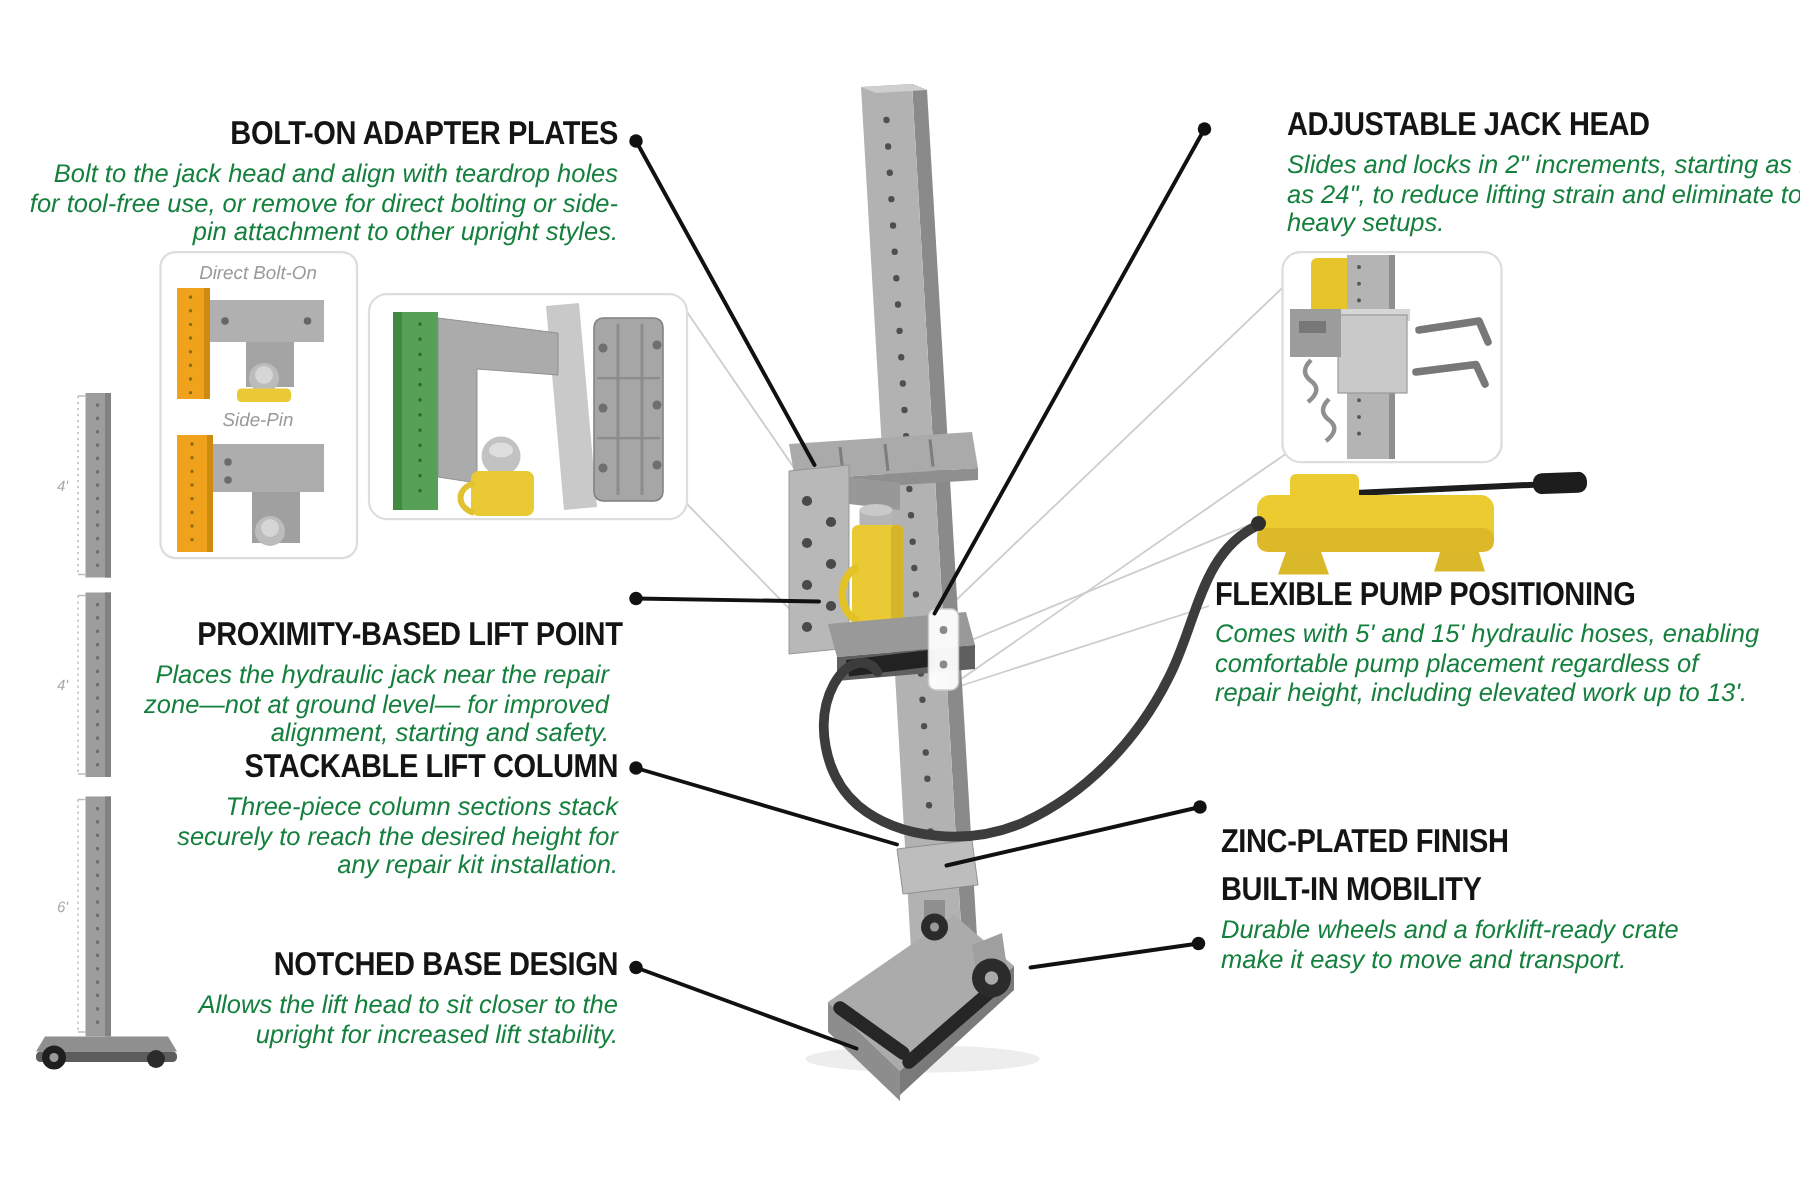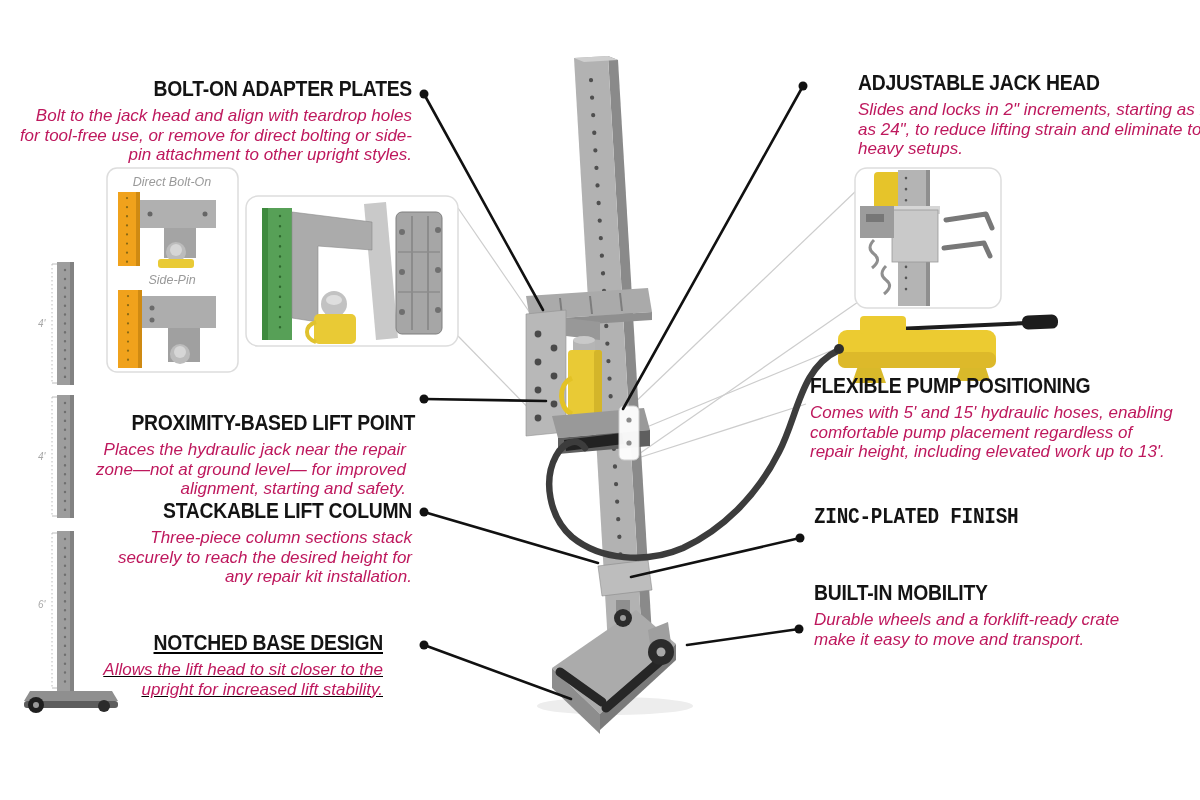--- a/index.html
+++ b/index.html
@@ -11,29 +11,29 @@
   .callout{position:absolute;}
   .callout .title{
     font-weight:700;font-size:22px;letter-spacing:-0.3px;color:#141414;
     white-space:nowrap;font-stretch:condensed;transform:scaleX(0.88);
   }
   .callout.left{text-align:right;}
   .callout.left .title{transform-origin:right center;}
   .callout.right{text-align:left;}
   .callout.right .title{transform-origin:left center;}
   .callout .desc{
-    font-style:italic;font-size:17px;line-height:1.16;color:#be185d;margin-top:4px;
+    font-style:italic;font-size:17px;line-height:1.16;color:#15803d;margin-top:4px;
   }
   .co-bolt{top:76px;right:788px;width:395px;}
   .co-prox{top:386px;right:794px;width:312px;margin-top:24px;}
   .co-stack{top:498px;right:788px;width:322px;}
-  .co-notch{top:630px;right:817px;width:332px;text-decoration:underline;}
+  .co-notch{top:630px;right:788px;width:332px;}
   .co-adj{top:70px;left:814px;width:384px;margin-left:44px;}
-  .co-flex{top:373px;left:810px;width:370px;}
-  .co-zinc{top:505px;left:814px;width:362px;font-family:Liberation Mono, monospace;}
+  .co-flex{top:383px;left:810px;width:370px;}
+  .co-zinc{top:548px;left:814px;width:362px;}
   .co-mob{top:580px;left:814px;width:332px;}
 </style>
 </head>
 <body>
 
 <svg id="scene" viewBox="0 0 1200 800">
 
   <g stroke="#cdcdcd" stroke-width="1.2">
     <line x1="458" y1="208" x2="537" y2="323"></line>
     <line x1="458" y1="336" x2="545" y2="425"></line>

